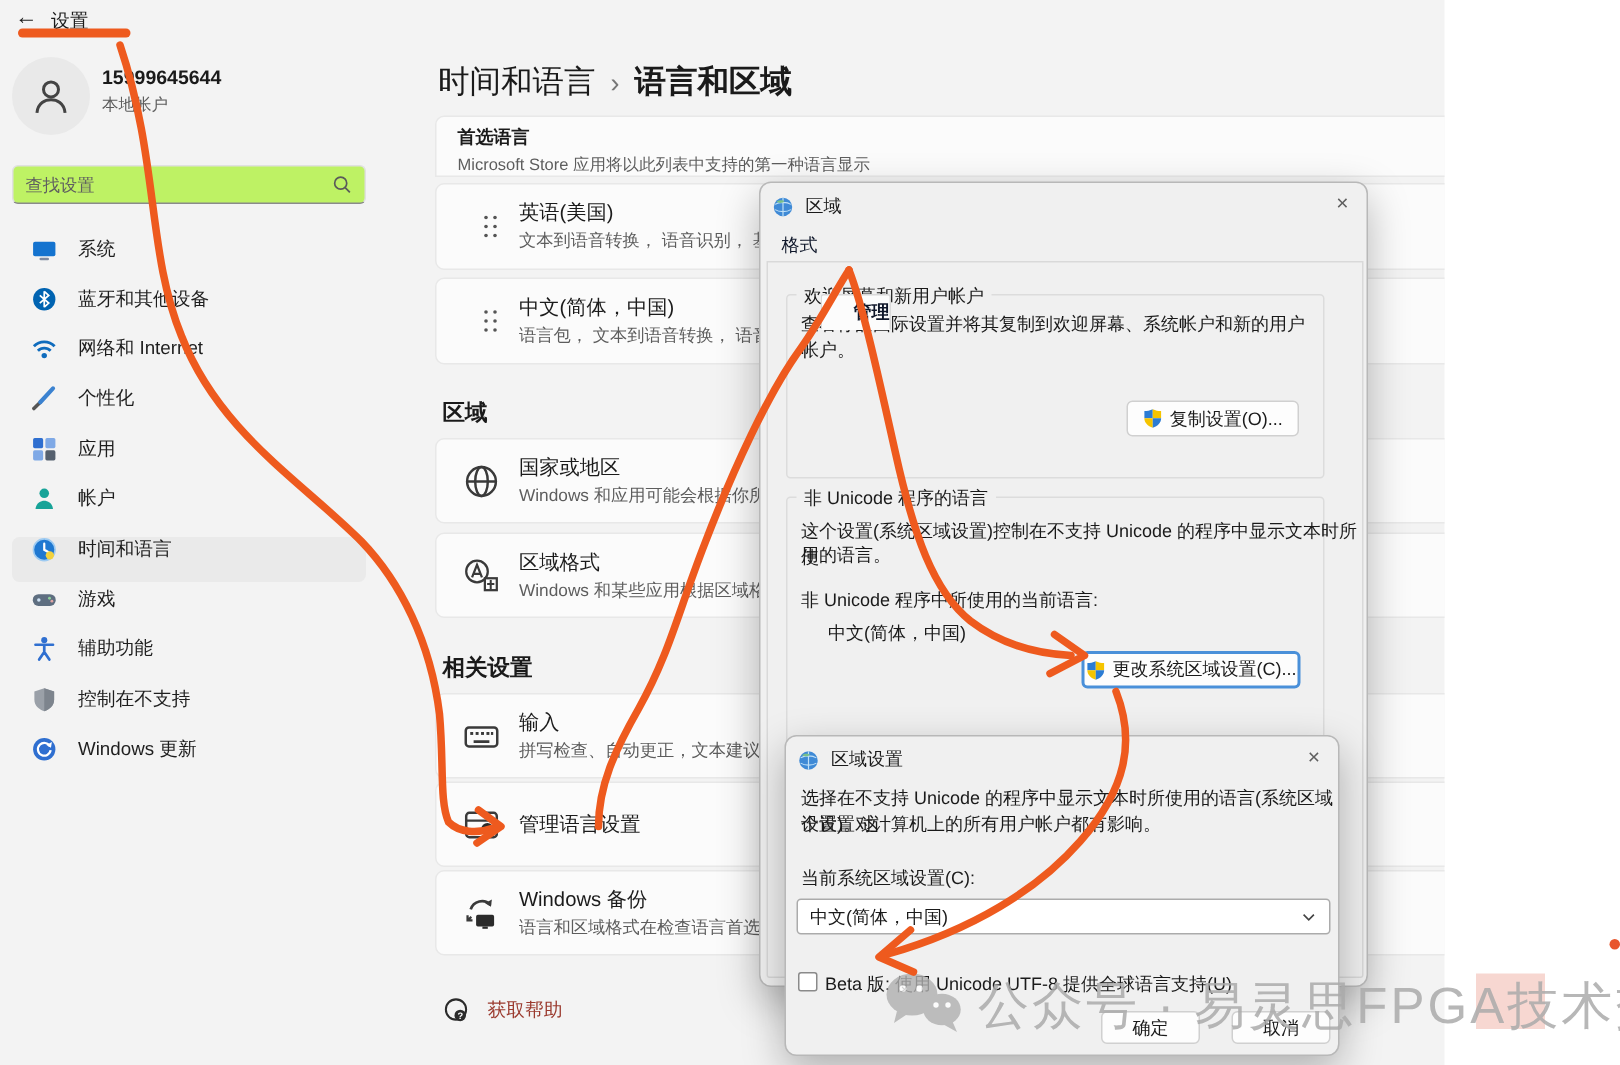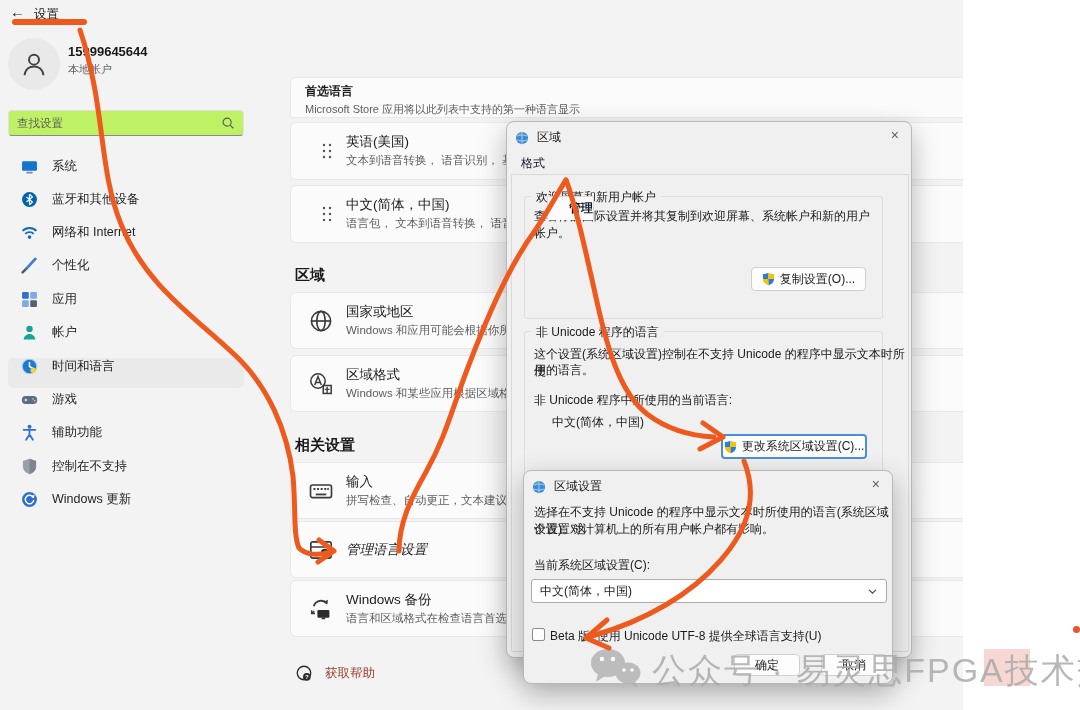--- a/index.html
+++ b/index.html
@@ -33,21 +33,21 @@
   .breadcrumb .sep { color:#767676; padding:0 10px; font-size:18px; }
 
   .band { left:290px; top:77px; width:700px; height:41px; background:#fbfbfb; border:1px solid #e8e8e8; border-radius:6px 6px 0 0; padding:5px 0 0 14px; }
   .band .t { font-size:12px; font-weight:bold; color:#1b1b1b; }
   .band .s { font-size:11px; color:#5d5d5d; margin-top:2px; }
 
   .card { left:290px; width:700px; height:57px; background:#fbfbfb; border:1px solid #e8e8e8; border-radius:6px; }
   .card .icon { position:absolute; left:18px; top:50%; transform:translateY(-50%); width:24px; height:24px; }
   .card .dots { position:absolute; left:28px; top:50%; transform:translateY(-50%); width:16px; height:20px; }
   .card .t { position:absolute; left:55px; top:10px; font-size:13.5px; color:#1b1b1b; }
-  .card .t.only { top:50%; transform:translateY(-50%);font-style:italic; }
+  .card .t.only { top:50%; transform:translateY(-50%); }
   .card .s { position:absolute; left:55px; top:30px; font-size:11.5px; color:#5d5d5d; }
 
   .sec-h { left:295px; font-size:15px; font-weight:bold; color:#1a1a1a; }
 
   .gethelp { left:295px; top:664px; display:flex; gap:12px; align-items:center; }
   .gethelp .lbl { font-size:12.5px; color:#9b3a2e; }
 
   
   .dlg { position:absolute; background:#f0f0f0; border:1px solid #b8b8b8; border-radius:8px; box-shadow:0 10px 28px rgba(0,0,0,.28); }
   .dlg-title { position:absolute; left:8px; top:7px; display:flex; gap:8px; align-items:center; font-size:12px; color:#1a1a1a; }
@@ -68,21 +68,21 @@
   .combo .cv { flex:1; }
   .checkbox { position:absolute; width:13px; height:13px; background:#fff; border:1px solid #8a8a8a; border-radius:2px; cursor:pointer; }
 
   
   .wm-text { position:absolute; left:652px; top:648px; font-size:34px; letter-spacing:2px; color:#ababab; opacity:.85; white-space:nowrap; z-index:60; }
   .wm-icon { position:absolute; left:586px; top:644px; z-index:60; opacity:.8; }
   .pink-mark { position:absolute; left:984px; top:649px; width:46px; height:37px; background:#f5cdc6; opacity:.8; z-index:55; }
   .red-dot { position:absolute; left:1073px; top:626px; width:7px; height:7px; border-radius:50%; background:#e8552c; z-index:70; }
 
   #annot { position:absolute; left:0; top:0; z-index:65; pointer-events:none; }
-  .z2 { z-index:20; } .z3 { z-index:30; }
+  .z2 { z-index:20; } .z3 { z-index:30;margin-top:20px; }
 </style>
 </head>
 <body>
 
 <div id="screen">
   <div id="settings-window">
 
     <div class="abs back-arrow">←</div>
     <div class="abs app-title">设置</div>
 
@@ -183,20 +183,23 @@
     </div>
     <div class="abs side-item" style="top:491px">
       <svg width="17" height="17" viewBox="0 0 16 16">
           <circle cx="8" cy="8" r="7" fill="#2f6fd0"></circle>
           <path d="M11.6 6.2 A4 4 0 1 0 12 8.6" fill="none" stroke="#fff" stroke-width="1.4"></path>
           <polygon points="12.8,3.4 12.2,7 9.4,5.4" fill="#fff"></polygon>
         </svg>
       <span class="lbl">Windows 更新</span>
     </div>
 
+    <div class="abs breadcrumb">
+      <span class="b1">时间和语言</span><span class="sep">›</span><span class="b2">语言和区域</span>
+    </div>
 
     <div class="abs band">
       <div class="t">首选语言</div>
       <div class="s">Microsoft Store 应用将以此列表中支持的第一种语言显示</div>
     </div>
 
     <div class="abs card" style="top:122px;height:58px">
       <svg class="dots" viewBox="0 0 16 20">
           <g fill="#555">
             <circle cx="5" cy="4" r="1.2"></circle>

